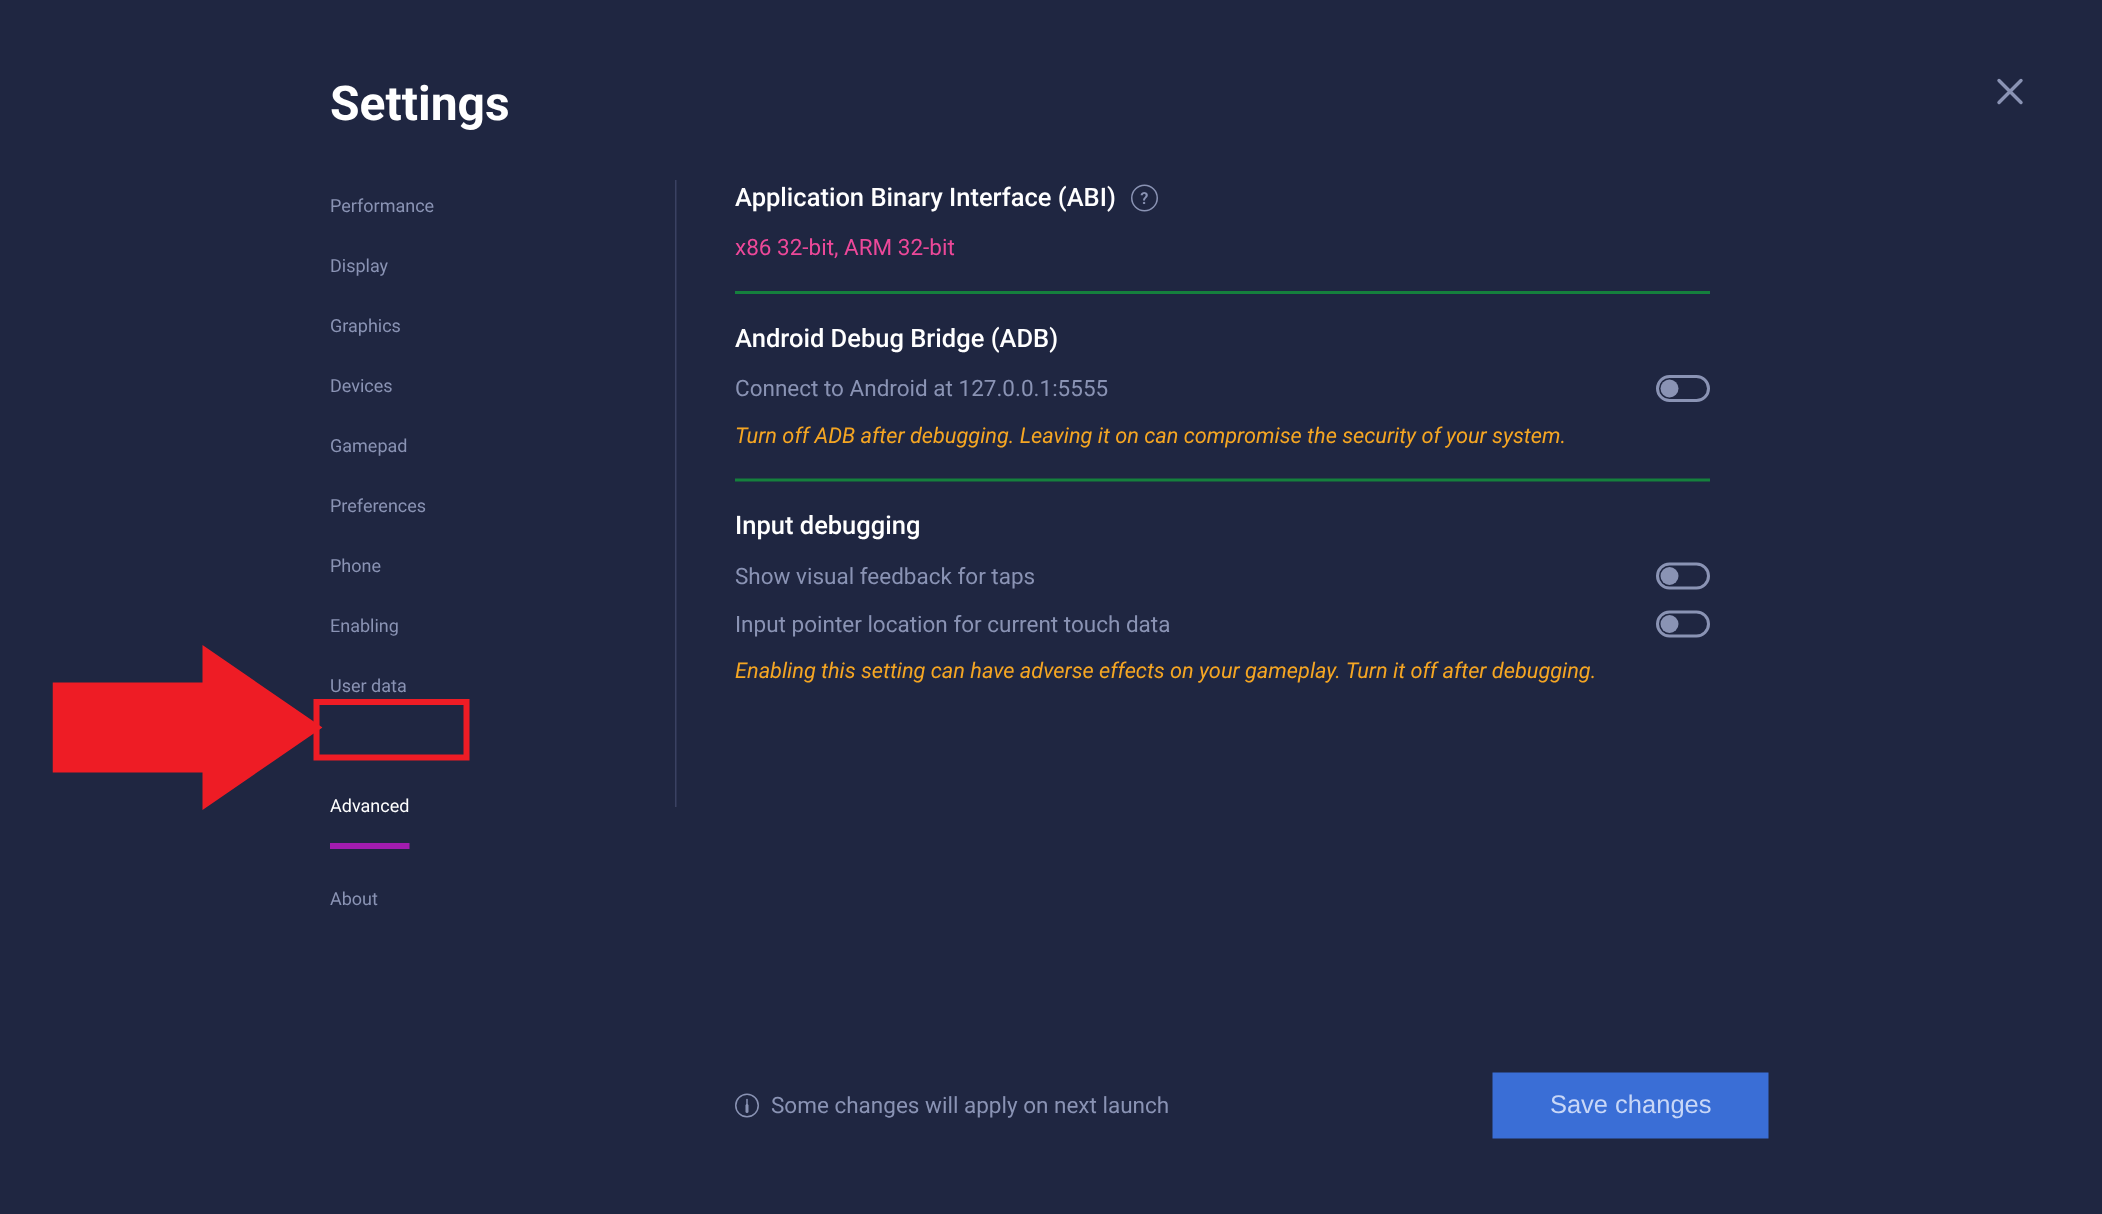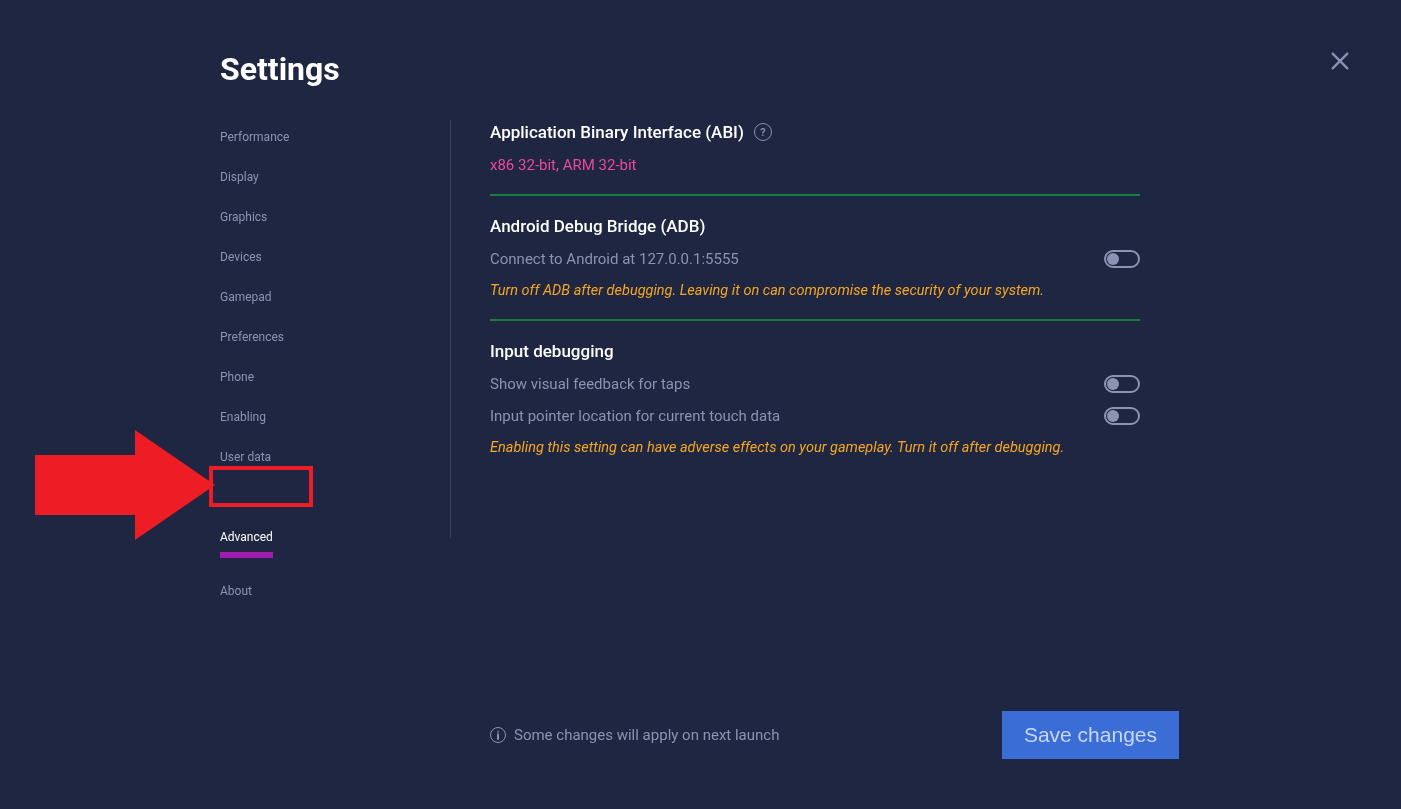--- a/index.html
+++ b/index.html
@@ -44,22 +44,22 @@
   }
   .side-item {
     font-size: 12px;
     color: #8a93b4;
     margin-bottom: 22px;
     cursor: pointer;
     display: inline-block;
   }
   .side-item.active {
     color: #ffffff;
-    border-bottom: 6px solid #a21caf;
-    padding-bottom: 8px;
+    border-bottom: 4px solid #a21caf;
+    padding-bottom: 18px;
     margin-top: 44px;
   }
   .side-item-wrap { display:block; }
 
   .highlight-box {
     position: absolute;
     border: 4px solid #ee1c25;
     left: 209px;
     top: 466px;
     width: 104px;
@@ -170,22 +170,22 @@
   }
   .info-icon::before {
     content:""; width:2px; height:6px; background:#8a93b4; border-radius:1px;
     box-shadow: 0 -4px 0 -0.5px #8a93b4;
     margin-top:3px;
   }
   .save-btn {
     background: #3a6ed6;
     color: #c8d7f7;
     border: none;
-    padding: 12px 22px;
-    font-size: 21px;
+    padding: 12px 38px;
+    font-size: 17px;
     font-weight: 500;
     cursor: pointer;
   }
 </style>
 </head>
 <body>
 
 <div class="window">
 
   <div class="close-btn">

